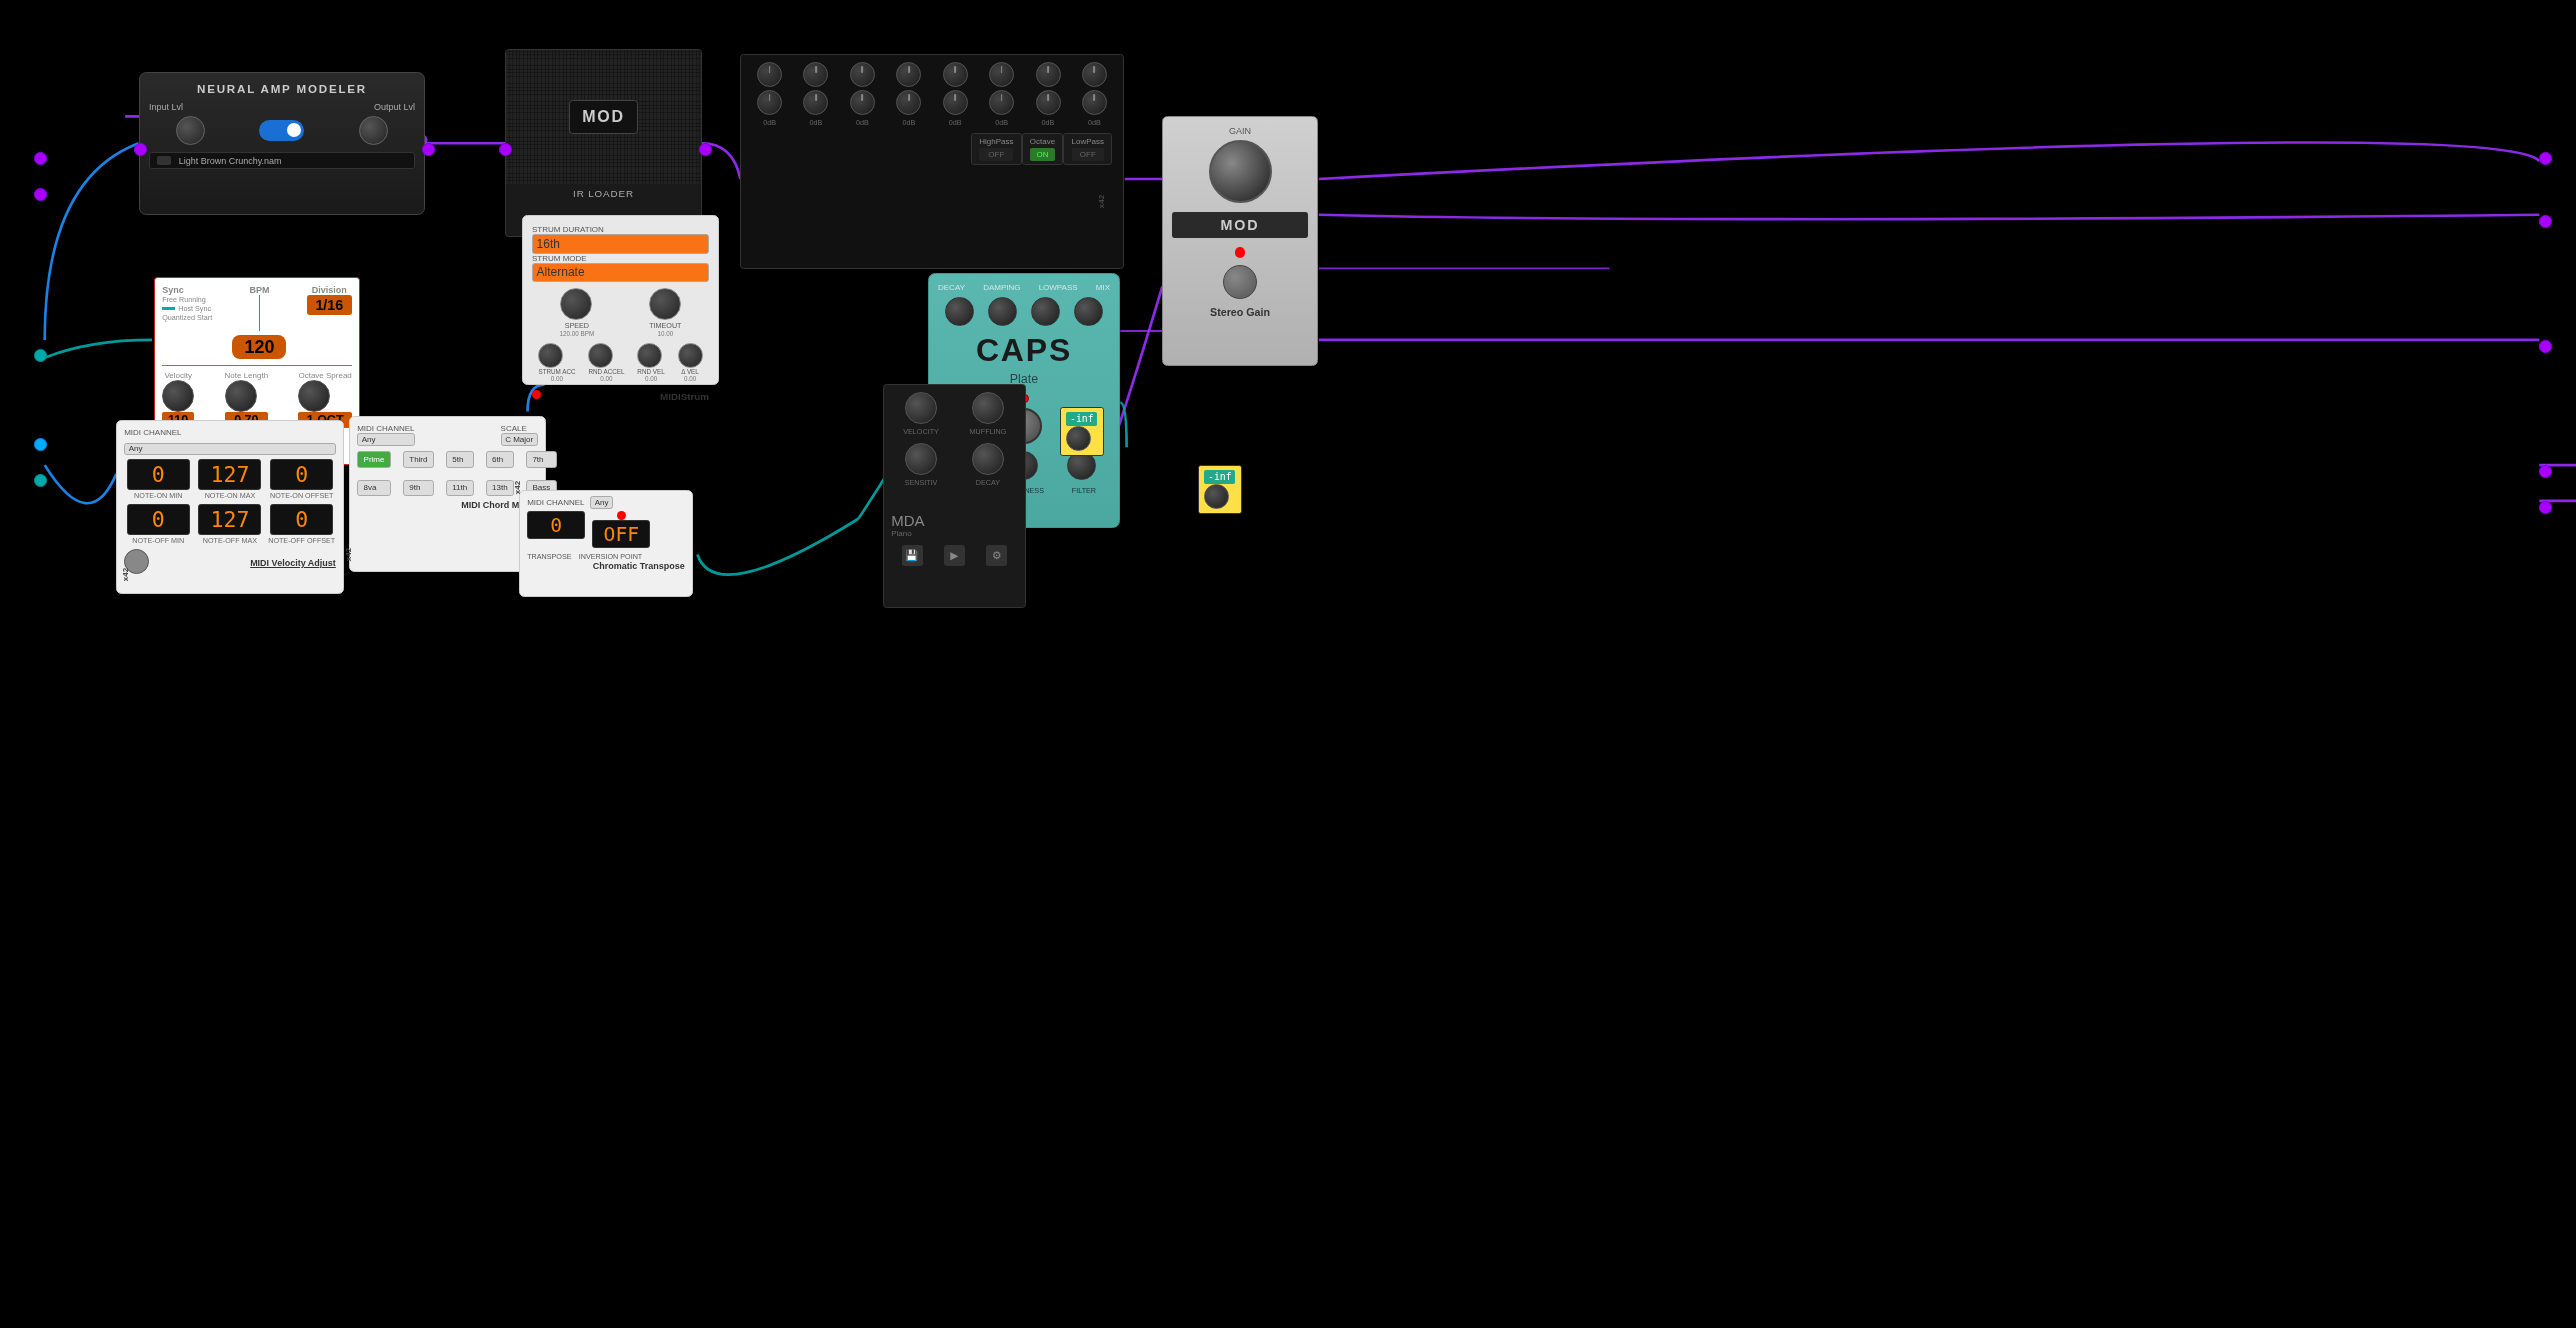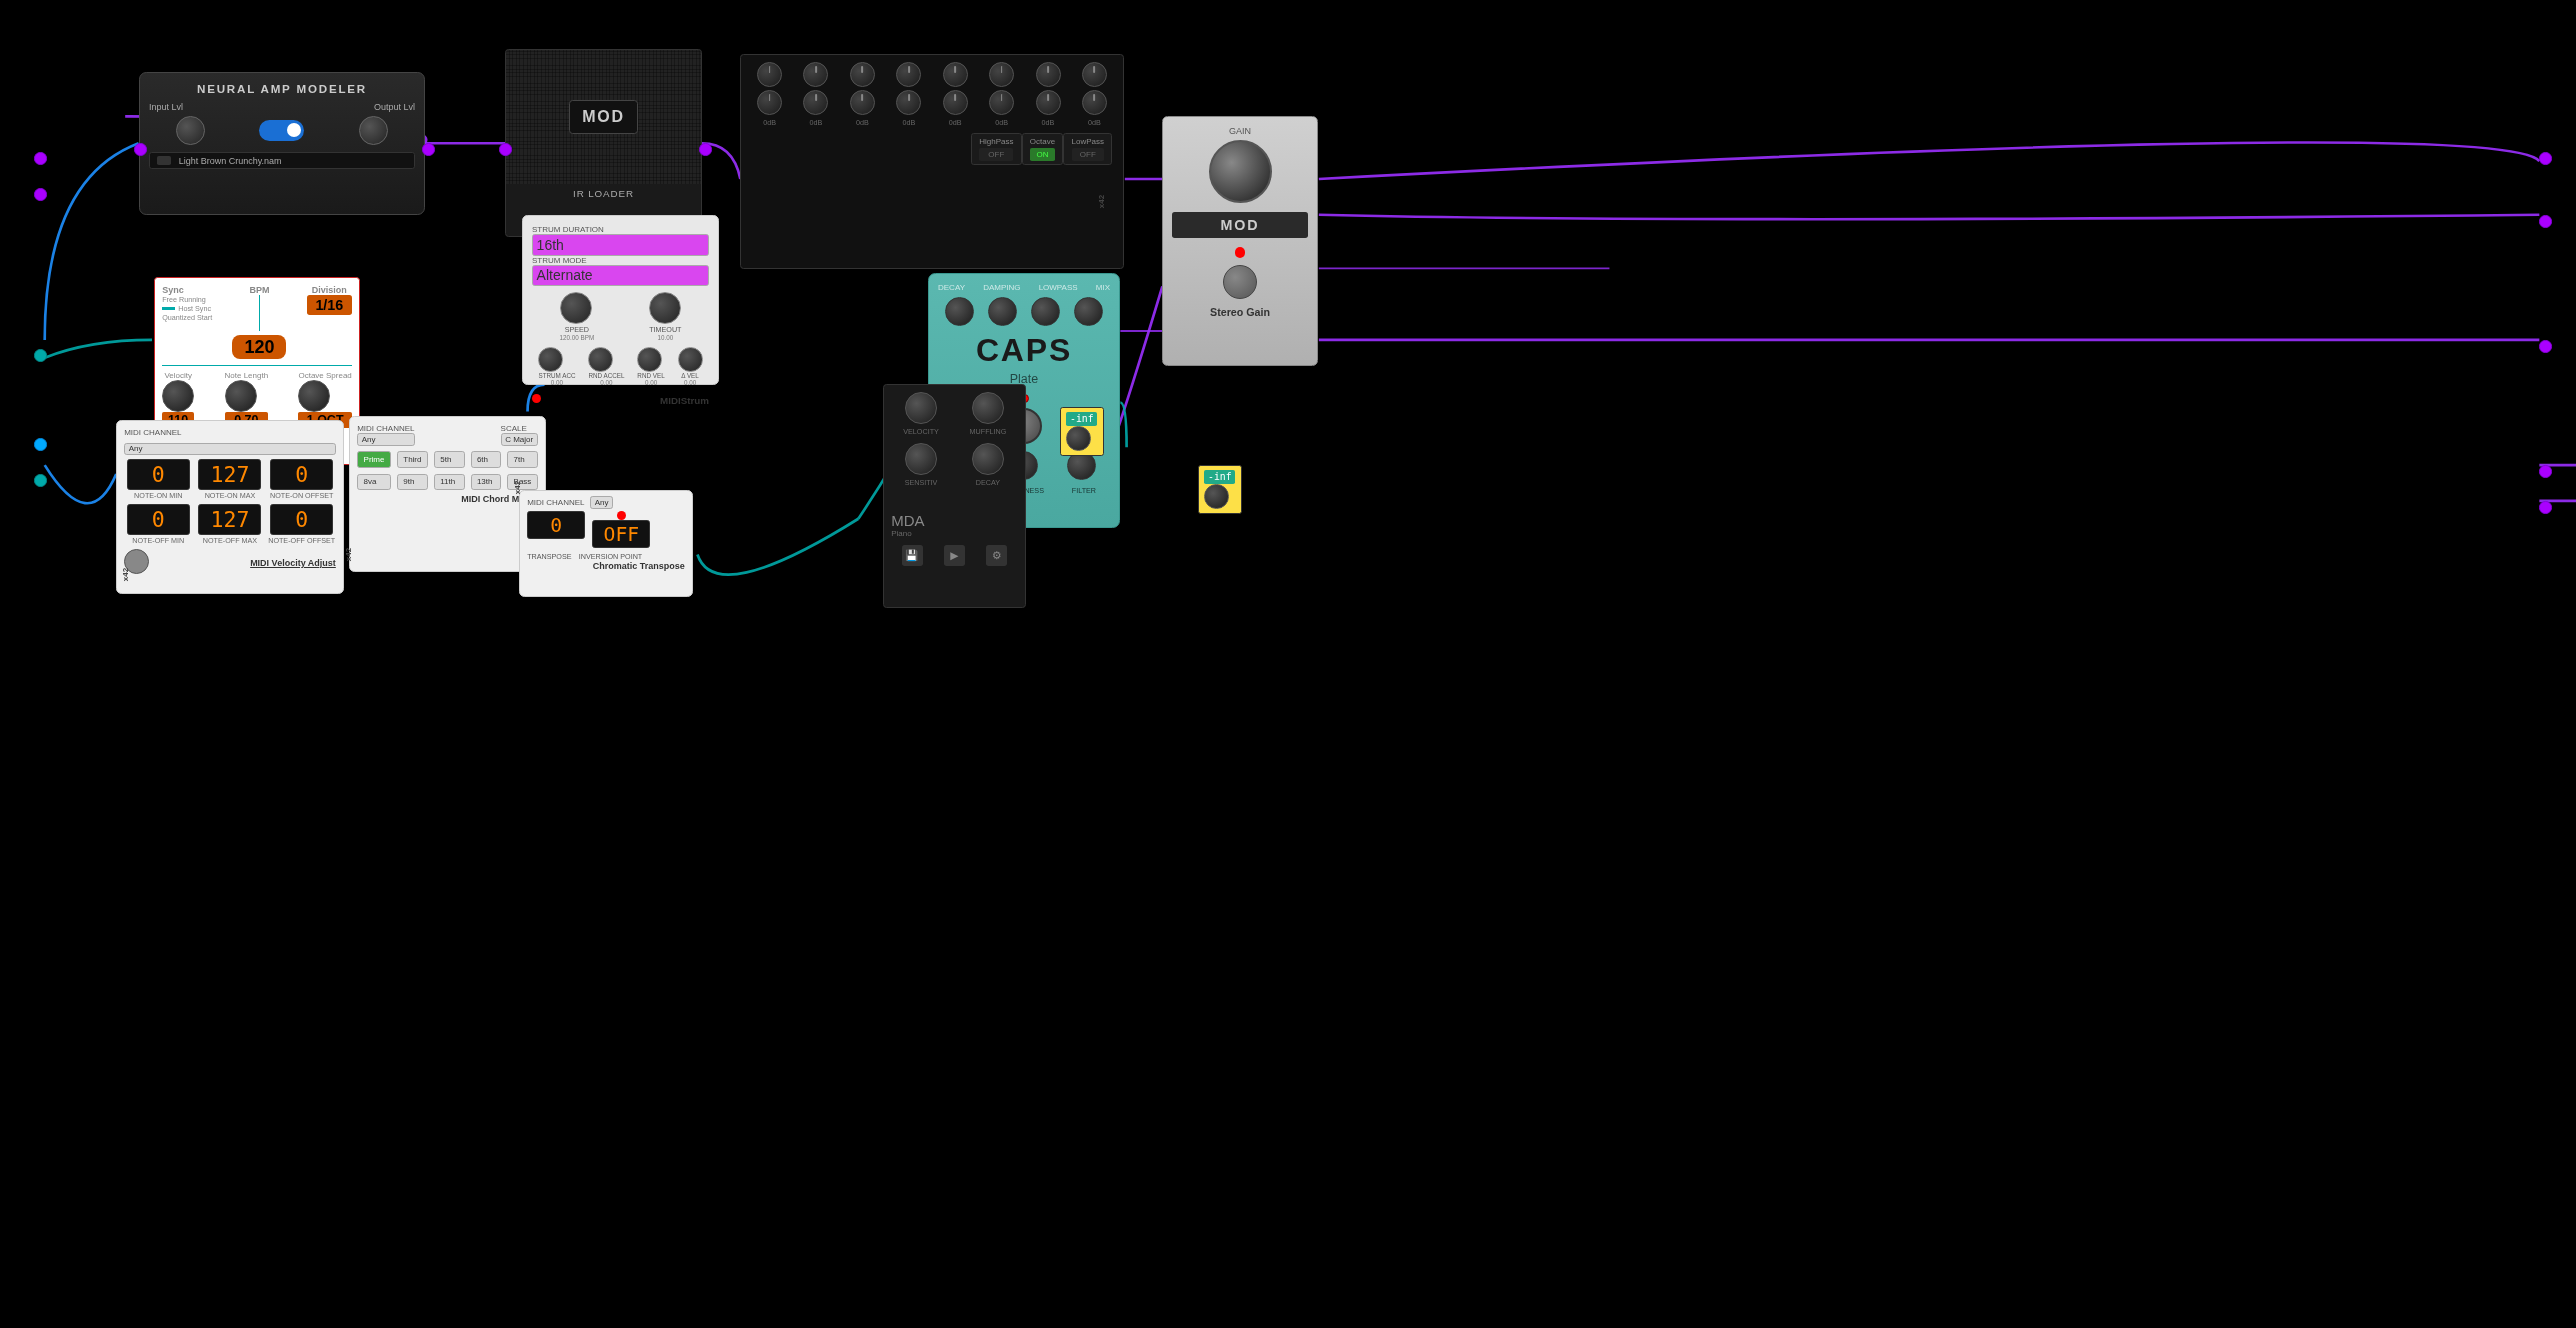--- a/index.html
+++ b/index.html
@@ -218,25 +218,25 @@
     }
     #midi-strum .strum-header {
       display: flex;
       justify-content: center;
       font-size: 8px;
       color: #555;
       margin-bottom: 5.4px;
       flex-direction: column;
     }
     #midi-strum .dropdown {
-      background: #d946ef;
+      background: #f97316;
       border: 0.9px solid #aaa;
       border-radius: 2.7px;
       padding: 1.8px 3.6px;
-      font-size: 14px;
+      font-size: 12px;
       color: #333;
     }
     #midi-strum .strum-knobs-row {
       display: flex;
       justify-content: space-around;
       margin: 5.4px 0;
     }
     .strum-knob {
       width: 32px; height: 32px;
       background: radial-gradient(circle at 35% 35%, #555, #222);
@@ -392,21 +392,21 @@
       color: #333;
       display: inline-block;
     }
     #midi-chord .chord-btn.active {
       background: #4a4;
       color: white;
     }
     #midi-chord .chord-grid {
       display: grid;
       grid-template-columns: repeat(5, 1fr);
-      gap: 6px;
+      gap: 12px;
       margin: 3.6px 0;
     }
     #midi-chord .chord-title {
       text-align: right;
       color: #333;
       font-size: 9px;
       font-weight: bold;
       margin-top: 3.6px;
     }
 

